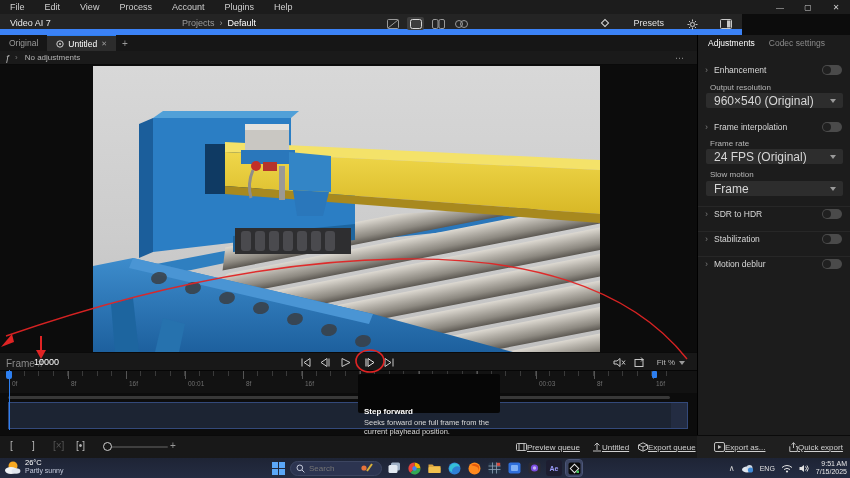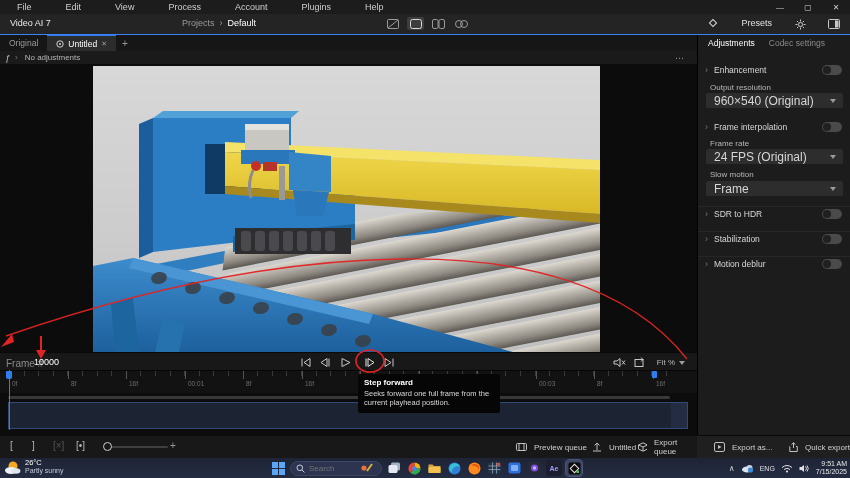--- a/index.html
+++ b/index.html
@@ -3,26 +3,26 @@
 <meta charset="utf-8">
 <style>
   * { margin:0; padding:0; box-sizing:border-box; }
   html,body { background:#000; }
   body { font-family:"Liberation Sans","DejaVu Sans",sans-serif; }
   .app { position:relative; width:850px; height:478px; background:#0c0c0c; overflow:hidden; }
   .abs { position:absolute; }
 
   
   .menubar { left:0; top:0; width:850px; height:14px; background:#1c1c1c; display:flex; align-items:center; }
-  .menu-item { font-size:9px; color:#cfcfcf; padding:0 17px; cursor:default; }
+  .menu-item { font-size:9px; color:#cfcfcf; padding:0 10px; cursor:default; }
   .win-controls { position:absolute; right:0; top:0; height:14px; display:flex; }
   .win-btn { width:28px; height:14px; display:flex; align-items:center; justify-content:center; font-size:8px; color:#cfcfcf; }
 
   
-  .toolbar { left:0; top:14px; width:850px; height:21px; background:#242424; border-bottom:1px solid #3b82f6; }
+  .toolbar { left:0; top:14px; width:742px; height:21px; background:#242424; border-bottom:6px solid #3b82f6; }
   .app-btn { position:absolute; left:10px; top:4px; font-size:9px; color:#e8e8e8; }
   .breadcrumb { position:absolute; left:182px; top:4px; font-size:9px; color:#9a9a9a; display:flex; gap:5px; }
   .crumb-cur { color:#ffffff; }
   .view-btns { position:absolute; left:384px; top:3px; display:flex; gap:6px; }
   .view-btn { width:17px; height:13px; border-radius:2px; display:flex; align-items:center; justify-content:center; }
   .view-btn.active { background:#3d3d3d; }
   .presets { position:absolute; right:78px; top:4px; display:flex; gap:23px; align-items:center; font-size:9px; color:#e0e0e0; }
   .tool-icon { position:absolute; top:3px; width:16px; height:14px; display:flex; align-items:center; justify-content:center; }
 
   
@@ -35,21 +35,21 @@
   .fx-glyph { font-style:italic; font-size:9px; color:#bbb; margin-left:5px; }
   .adj-chev { color:#777; font-size:8px; margin-left:5px; }
   .adj-label { font-size:8px; color:#b5b5b5; margin-left:7px; }
   .adj-more { position:absolute; right:12px; color:#888; font-size:9px; letter-spacing:1px; }
 
   .canvas { left:0; top:65px; width:697px; height:287px; background:#0c0c0c; }
   .videoframe { position:absolute; left:93px; top:1px; width:507px; height:286px; }
 
   
   .tooltip { position:absolute; left:358px; top:309px; width:142px; height:39px; background:#060606; border-radius:2px; padding:4px 6px; z-index:30; }
-  .tip-title { font-size:8px; color:#ffffff; font-weight:bold; }
+  .tip-title { font-size:8px; color:#ffffff; font-weight:bold;margin-top:29px; }
   .tip-body { font-size:7.5px; color:#d8d8d8; line-height:8.5px; margin-top:3px; }
 
   
   .transport { left:0; top:352px; width:697px; height:18px; background:#181818; border-top:1px solid #0a0a0a; }
   .frame-label { position:absolute; left:6px; top:5px; font-size:10px; color:#8a8a8a; }
   .frame-value { position:absolute; left:34px; top:4px; font-size:9px; color:#ffffff; }
   .tbtn { position:absolute; top:1px; width:18px; height:16px; display:flex; align-items:center; justify-content:center; }
   .fit { position:absolute; right:12px; top:5px; font-size:8px; color:#b8b8b8; display:flex; align-items:center; gap:4px; }
   .caret { width:0; height:0; border-left:3px solid transparent; border-right:3px solid transparent; border-top:4px solid #9a9a9a; }
 
@@ -66,21 +66,21 @@
   .clip { left:8px; top:402px; width:680px; height:27px; background:#1c2433; border:1px solid #33497a; }
   .clip-end { position:absolute; right:0; top:0; width:16px; height:25px; background:#232c42; }
 
   
   .bottombar { left:0; top:435px; width:697px; height:23px; background:#181818; border-top:1px solid #0a0a0a; }
   .bb-icon { position:absolute; top:4px; font-size:10px; color:#b8b8b8; }
   .bb-icon.dim { color:#555; }
   .zoom-track { position:absolute; left:110px; top:10px; width:58px; height:2px; background:#3f3f3f; border-radius:1px; }
   .zoom-knob { position:absolute; left:103px; top:6px; width:9px; height:9px; border:1.5px solid #cfcfcf; border-radius:50%; background:#181818; }
   .zoom-plus { position:absolute; left:170px; top:4px; font-size:10px; color:#9a9a9a; }
-  .bb-btn { position:absolute; top:3px; display:flex; align-items:center; gap:7px; font-size:8px; color:#d0d0d0; height:16px; }
+  .bb-btn { position:absolute; top:3px; display:flex; align-items:center; gap:0; font-size:8px; color:#d0d0d0; height:16px;text-decoration:underline; }
   .bottombar-right { left:697px; top:435px; width:153px; height:23px; background:#1f1f1f; border-top:1px solid #0a0a0a; }
 
   
   .rpanel { left:697px; top:35px; width:153px; height:400px; background:#1c1c1c; border-left:1px solid #000; }
   .rtabs { position:absolute; left:0; top:3px; width:153px; display:flex; gap:14px; padding-left:10px; }
   .rtab { font-size:8.5px; color:#8a8a8a; }
   .rtab.active { color:#ffffff; }
   .sect { position:absolute; left:0; width:153px; height:14px; display:flex; align-items:center; }
   .sect-chev { color:#7a7a7a; font-size:9px; margin-left:7px; }
   .sect-label { font-size:8.5px; color:#d8d8d8; margin-left:6px; }

